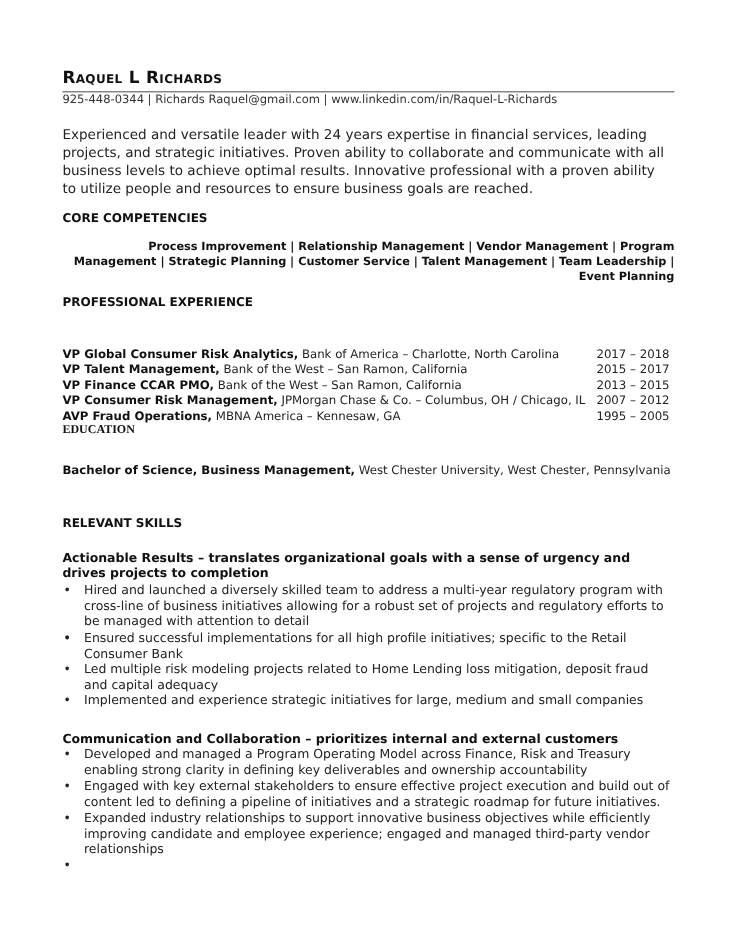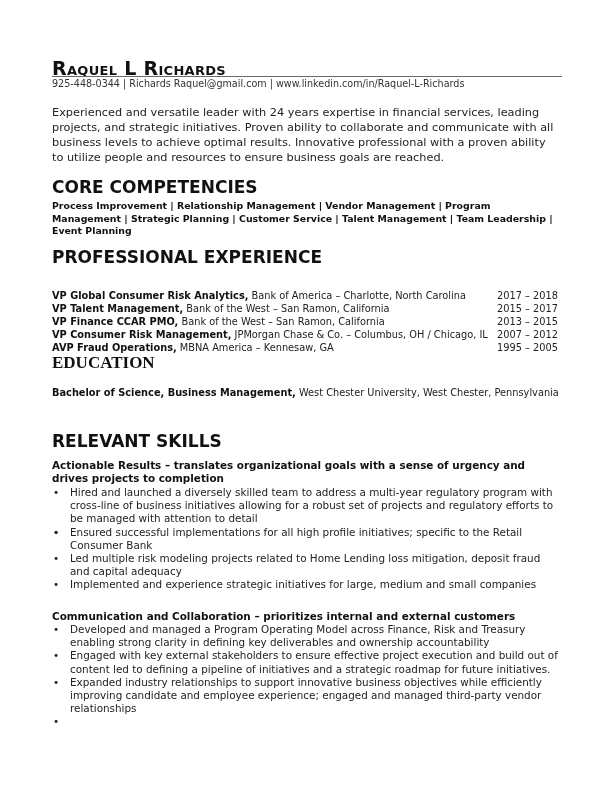--- a/index.html
+++ b/index.html
@@ -4,28 +4,28 @@
   <style>
     html, body { margin: 0; padding: 0; background: #ffffff; }
     body {
       width: 612px; height: 792px; position: relative; overflow: hidden;
       font-family: "DejaVu Sans", sans-serif; color: #1a1a1a;
     }
     .page { position: absolute; left: 52px; top: 0; width: 510px; }
     .name {
       position: absolute; top: 57px; left: 0;
       font-family: "DejaVu Sans", sans-serif; font-weight: bold;
-      font-size: 19px; letter-spacing: 0.3px; color: #111;
+      font-size: 14px; letter-spacing: 0.3px; color: #111;
       font-variant: small-caps;
     }
     .name-rule { position: absolute; top: 76px; left: 0; width: 510px; height: 0; border-top: 1px solid #6a6a6a; }
     .contact { position: absolute; top: 78px; left: 0; font-size: 9.6px; color: #333; white-space: nowrap; }
     .summary { position: absolute; top: 106px; left: 0; width: 505px; font-size: 11.3px; line-height: 14.9px; color: #222; }
-    .section-title { position: absolute; left: 0; font-size: 17px; font-weight: bold; color: #111; }
-    .competencies { position: absolute; top: 175px; left: 0; width: 510px; text-align: left; font-size: 9.4px; font-weight: bold; line-height: 12.5px; color: #111; }
+    .section-title { position: absolute; left: 0; font-size: 10px; font-weight: bold; color: #111; }
+    .competencies { position: absolute; top: 175px; left: 0; width: 510px; text-align: right; font-size: 9.4px; font-weight: bold; line-height: 12.5px; color: #111; }
     .job { position: absolute; left: 0; width: 510px; font-size: 9.8px; color: #222; white-space: nowrap; margin-top: 16px; }
     .job .title { font-weight: bold; color: #111; }
     .job .dates { position: absolute; right: 4px; top: 0; }
     .edu { position: absolute; top: 387px; left: 0; font-size: 9.8px; color: #222; white-space: nowrap; }
     .edu .degree { font-weight: bold; color: #111; }
     .subhead { position: absolute; left: 0; width: 510px; font-size: 10.4px; font-weight: bold; line-height: 13.2px; color: #111; }
     .bullets { position: absolute; left: 0; width: 510px; margin: 0; padding: 0; list-style: none; font-size: 10.4px; line-height: 13.2px; color: #222; }
     .bullets li { position: relative; padding-left: 18px; margin: 0; }
     .bullets li .bullet-dot { position: absolute; left: 1px; top: 0; }
   </style>

